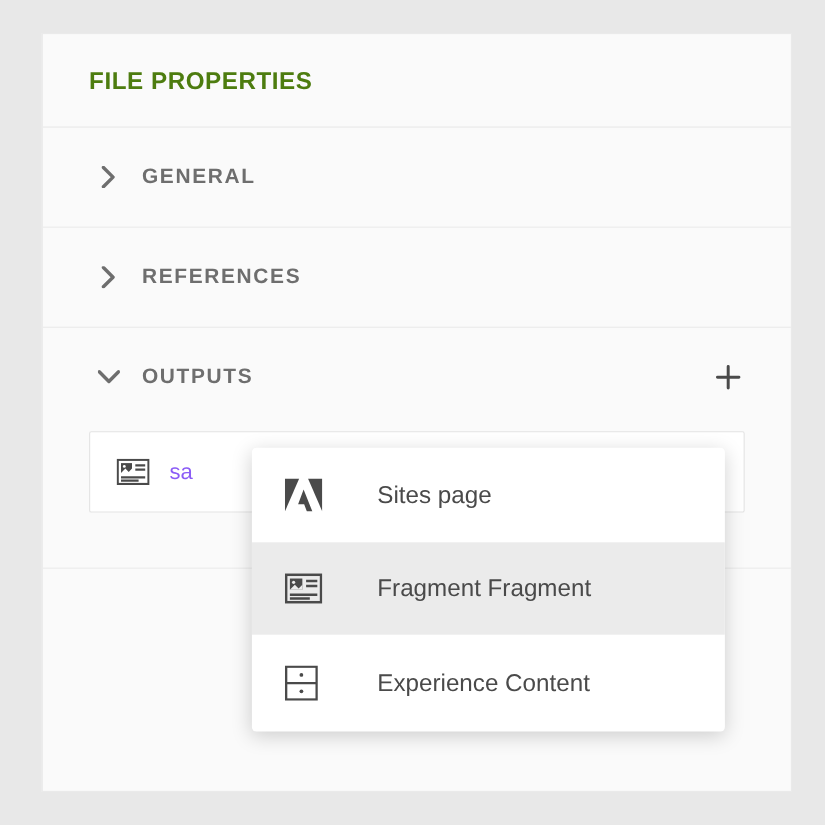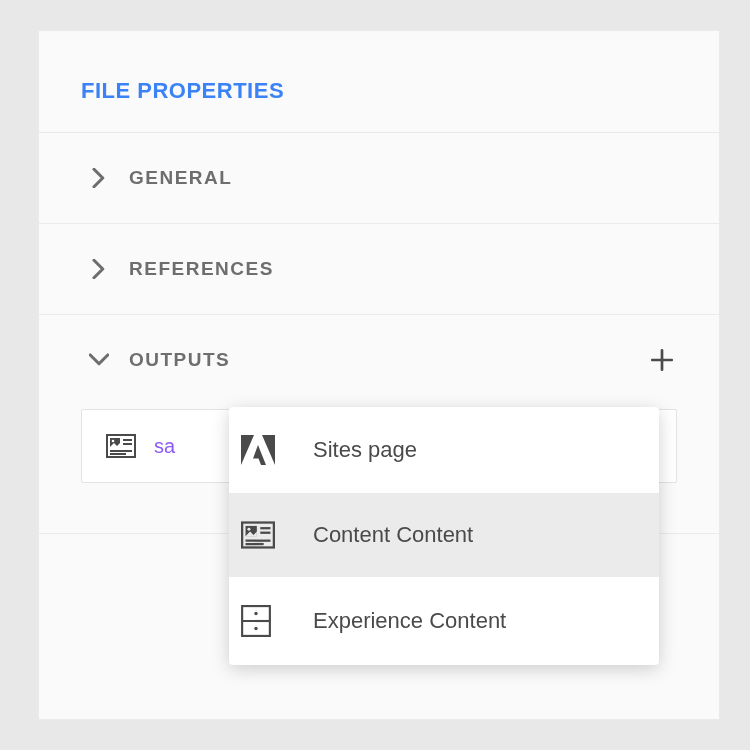--- a/index.html
+++ b/index.html
@@ -13,22 +13,22 @@
     .panel {
       background: #fafafa;
       border: 1px solid #eaeaea;
       height: 100%;
       position: relative;
     }
     .panel-title {
       font-size: 22px;
       font-weight: 700;
       letter-spacing: 0.5px;
-      color: #3b82f6;
-      padding: 47px 0 28px 42px;
+      color: #4d7c0f;
+      padding: 30px 0 28px 42px;
       border-bottom: 1px solid #e8e8e8;
     }
     .section {
       border-bottom: 1px solid #eaeaea;
     }
     .section-header {
       display: flex;
       align-items: center;
       padding: 34px 22px 34px 48px;
       cursor: pointer;
@@ -108,22 +108,23 @@
       width: 430px;
       background: #fff;
       border-radius: 4px;
       box-shadow: 0 4px 18px rgba(0,0,0,0.18);
       z-index: 10;
       overflow: hidden;
     }
     .dropdown-item {
       display: flex;
       align-items: center;
-      padding: 28px 12px;
-      cursor: pointer;
+      padding: 28px 30px;
+      cursor: pointer;
+      gap: 12px;
     }
     .dropdown-item.highlighted {
       background: #ebebeb;
     }
     .dropdown-item .dd-icon {
       width: 38px;
       display: flex;
       align-items: center;
       justify-content: flex-start;
       color: #4a4a4a;
@@ -218,21 +219,21 @@
           <rect x="1" y="1" width="28" height="22" fill="none" stroke="#4a4a4a" stroke-width="2"></rect>
           <rect x="4" y="4" width="10" height="9" fill="#4a4a4a"></rect>
           <circle cx="7" cy="7" r="1.3" fill="#ebebeb"></circle>
           <path d="M4 13 L8 9 L11 12 L14 9 L14 13 Z" fill="#ebebeb"></path>
           <line x1="17" y1="6" x2="26" y2="6" stroke="#4a4a4a" stroke-width="2"></line>
           <line x1="17" y1="10" x2="26" y2="10" stroke="#4a4a4a" stroke-width="2"></line>
           <line x1="4" y1="17" x2="26" y2="17" stroke="#4a4a4a" stroke-width="2"></line>
           <line x1="4" y1="20" x2="20" y2="20" stroke="#4a4a4a" stroke-width="2"></line>
         </svg>
       </span>
-      <span class="dd-label">Content Content</span>
+      <span class="dd-label">Fragment Fragment</span>
     </div>
     <div class="dropdown-item">
       <span class="dd-icon">
         <svg width="30" height="32" viewBox="0 0 28 30">
           <rect x="1" y="1" width="26" height="28" fill="none" stroke="#4a4a4a" stroke-width="2"></rect>
           <line x1="1" y1="15" x2="27" y2="15" stroke="#4a4a4a" stroke-width="2"></line>
           <circle cx="14" cy="8" r="1.6" fill="#4a4a4a"></circle>
           <circle cx="14" cy="22" r="1.6" fill="#4a4a4a"></circle>
         </svg>
       </span>

